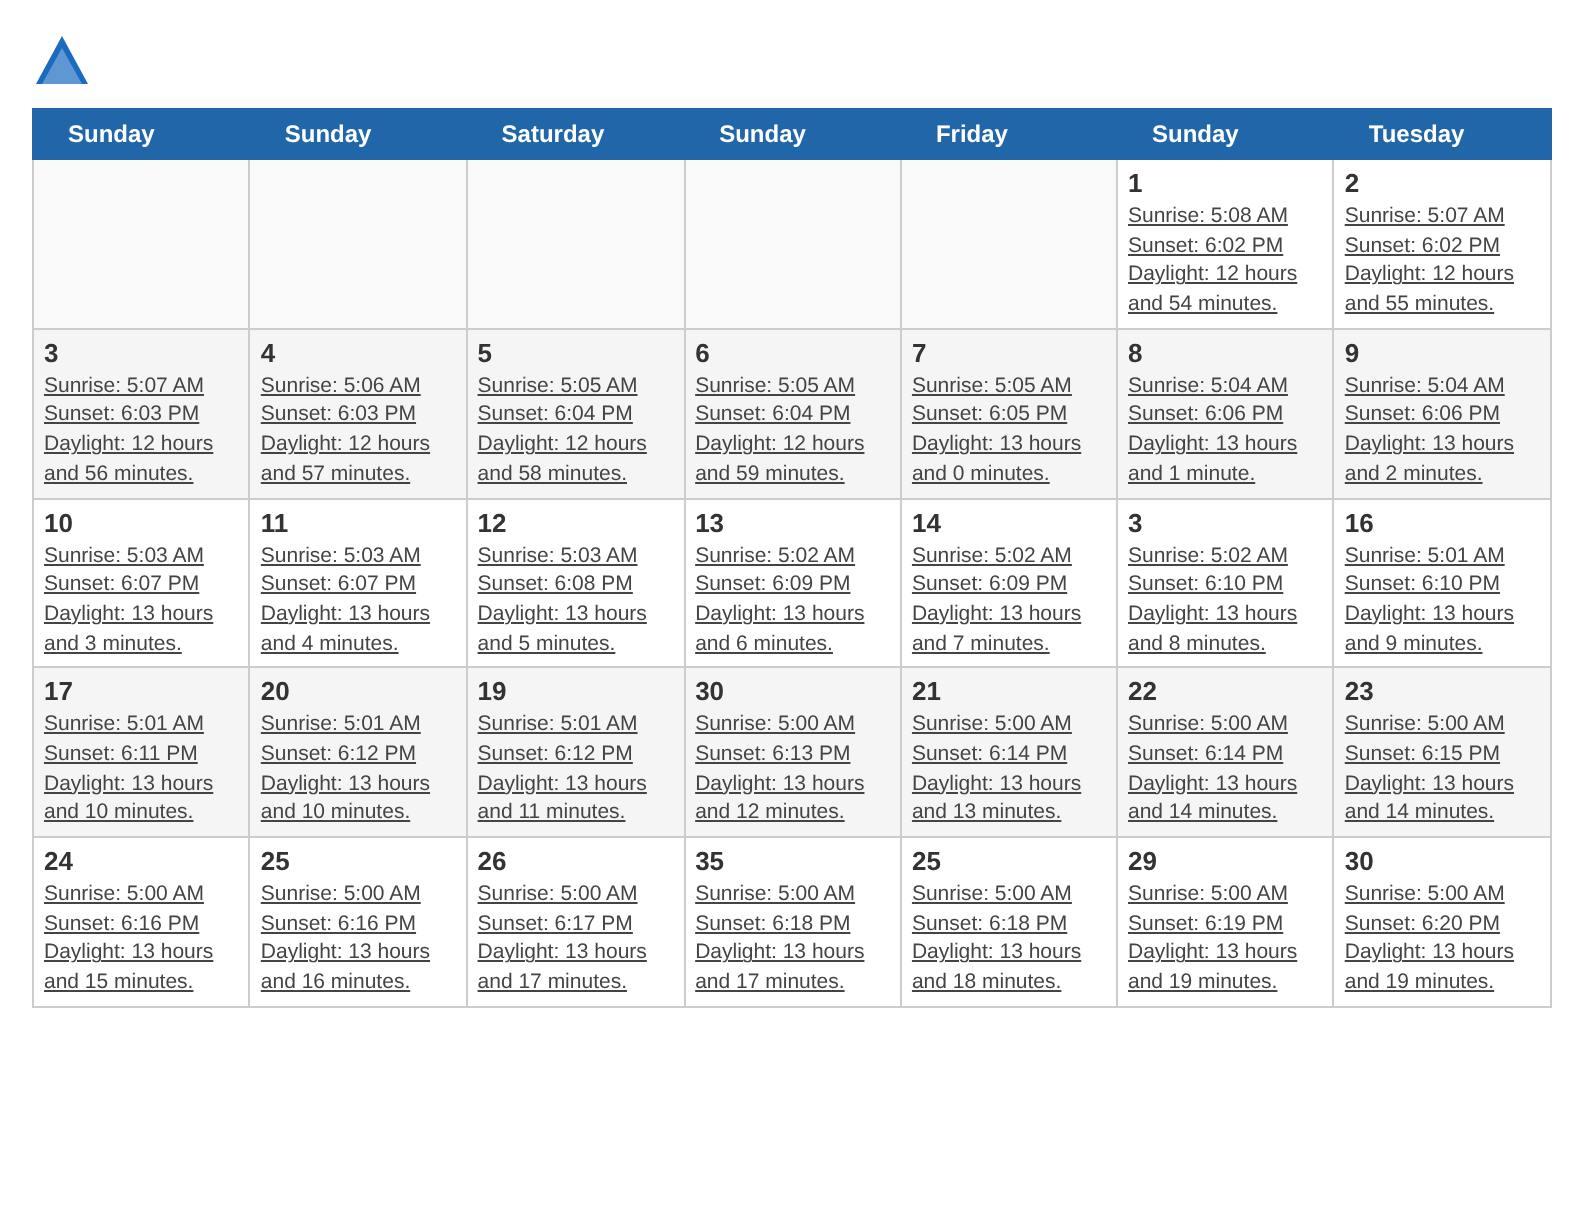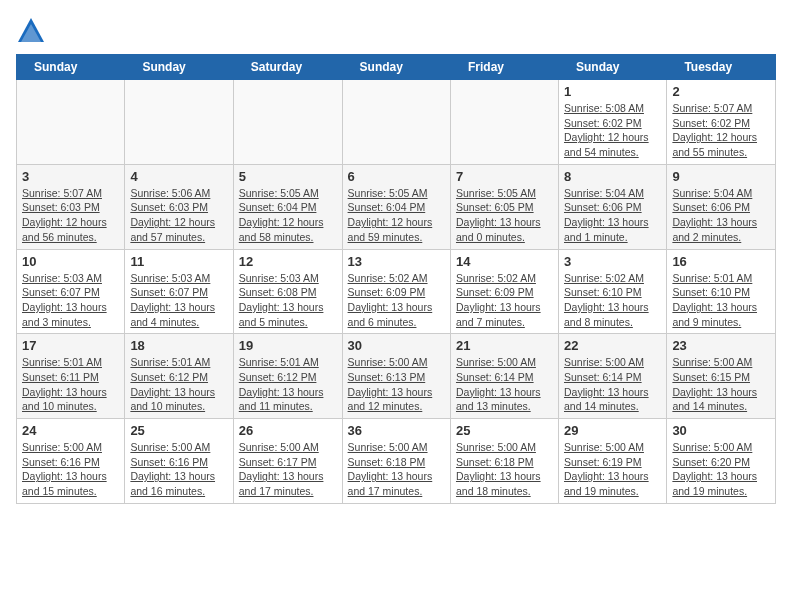--- a/index.html
+++ b/index.html
@@ -201,21 +201,21 @@
           <span class="day-number">16</span>
           <div class="day-info">Sunrise: 5:01 AM<br>Sunset: 6:10 PM<br>Daylight: 13 hours<br>and 9 minutes.</div>
         </td>
       </tr>
       <tr>
         <td>
           <span class="day-number">17</span>
           <div class="day-info">Sunrise: 5:01 AM<br>Sunset: 6:11 PM<br>Daylight: 13 hours<br>and 10 minutes.</div>
         </td>
         <td>
-          <span class="day-number">18</span>
+          <span class="day-number">20</span>
           <div class="day-info">Sunrise: 5:01 AM<br>Sunset: 6:12 PM<br>Daylight: 13 hours<br>and 10 minutes.</div>
         </td>
         <td>
           <span class="day-number">19</span>
           <div class="day-info">Sunrise: 5:01 AM<br>Sunset: 6:12 PM<br>Daylight: 13 hours<br>and 11 minutes.</div>
         </td>
         <td>
           <span class="day-number">30</span>
           <div class="day-info">Sunrise: 5:00 AM<br>Sunset: 6:13 PM<br>Daylight: 13 hours<br>and 12 minutes.</div>
         </td>
@@ -239,21 +239,21 @@
         </td>
         <td>
           <span class="day-number">25</span>
           <div class="day-info">Sunrise: 5:00 AM<br>Sunset: 6:16 PM<br>Daylight: 13 hours<br>and 16 minutes.</div>
         </td>
         <td>
           <span class="day-number">26</span>
           <div class="day-info">Sunrise: 5:00 AM<br>Sunset: 6:17 PM<br>Daylight: 13 hours<br>and 17 minutes.</div>
         </td>
         <td>
-          <span class="day-number">36</span>
+          <span class="day-number">35</span>
           <div class="day-info">Sunrise: 5:00 AM<br>Sunset: 6:18 PM<br>Daylight: 13 hours<br>and 17 minutes.</div>
         </td>
         <td>
           <span class="day-number">25</span>
           <div class="day-info">Sunrise: 5:00 AM<br>Sunset: 6:18 PM<br>Daylight: 13 hours<br>and 18 minutes.</div>
         </td>
         <td>
           <span class="day-number">29</span>
           <div class="day-info">Sunrise: 5:00 AM<br>Sunset: 6:19 PM<br>Daylight: 13 hours<br>and 19 minutes.</div>
         </td>

